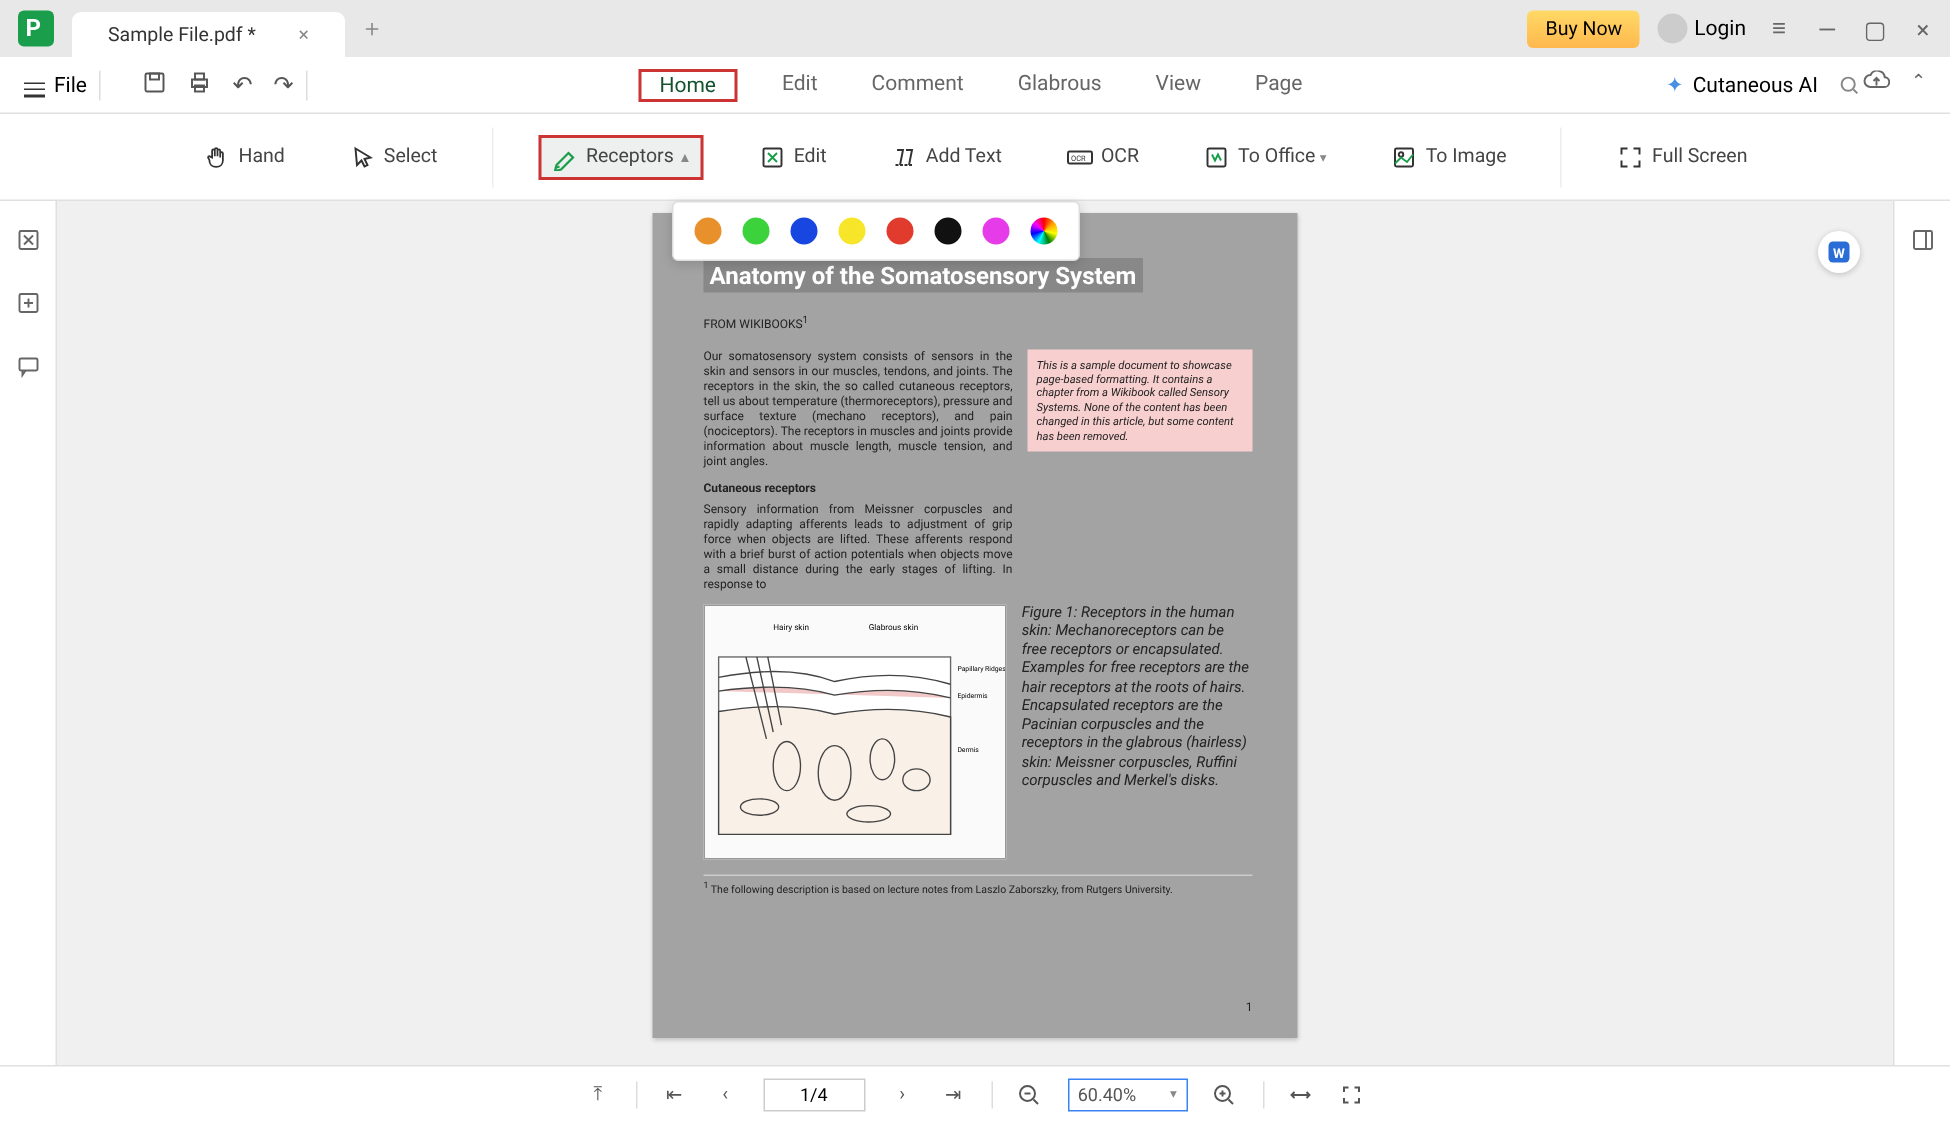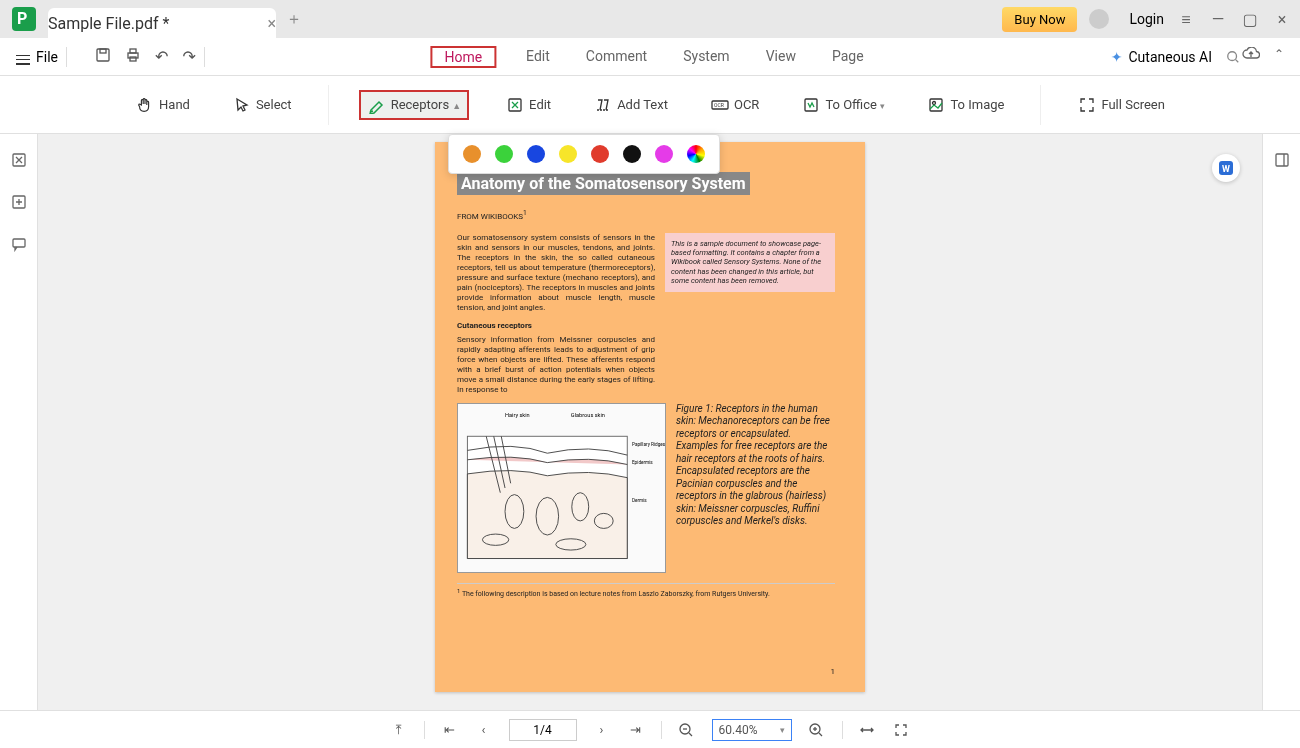--- a/index.html
+++ b/index.html
@@ -1,65 +1,65 @@
 <!DOCTYPE html>
 <html><head>
 <meta charset="utf-8">
 <style>
 * { margin:0; padding:0; box-sizing:border-box; font-family:-apple-system,BlinkMacSystemFont,"Segoe UI",Roboto,sans-serif; }
 body { width:1300px; height:748px; background:#f0f0f0; overflow:hidden; position:relative; }
 
 .titlebar { height:38px; background:#e8e8e8; display:flex; align-items:center; position:relative; }
 .logo { width:24px; height:24px; margin:0 12px; background:#1a9e4b; border-radius:4px; position:relative; }
 .logo::before { content:"P"; color:#fff; font-weight:bold; position:absolute; left:5px; top:2px; }
-.tab { background:#fff; height:30px; margin-top:8px; border-radius:6px 6px 0 0; display:flex; align-items:center; padding:0 0; font-size:16px; color:#333; width:228px; justify-content:space-between; }
+.tab { background:#fff; height:30px; margin-top:8px; border-radius:6px 6px 0 0; display:flex; align-items:center; padding:0 24px; font-size:13px; color:#333; width:182px; justify-content:space-between; }
 .tab-close { cursor:pointer; color:#888; }
 .tab-add { margin-left:10px; color:#888; font-size:16px; cursor:pointer; }
 .titlebar-right { position:absolute; right:8px; display:flex; align-items:center; gap:12px; }
 .buy-now { background:linear-gradient(#ffd966,#ffb84d); padding:5px 12px; border-radius:4px; font-size:13px; cursor:pointer; }
-.login { display:flex; align-items:center; gap:20px; cursor:pointer; font-size:14px;justify-content:center; }
+.login { display:flex; align-items:center; gap:4px; cursor:pointer; font-size:14px;justify-content:center; }
 .login-avatar { width:20px; height:20px; border-radius:50%; background:#ccc; }
 .win-btn { width:20px; height:20px; display:flex; align-items:center; justify-content:center; cursor:pointer; color:#666; }
 
 .menubar { height:38px; background:#fff; border-bottom:1px solid #e0e0e0; display:flex; align-items:center; padding:0 16px; position:relative; }
 .file-menu { display:flex; align-items:flex-end; gap:6px; font-size:14px; cursor:pointer; }
 .hamburger { width:14px; height:10px; display:flex; flex-direction:column; justify-content:space-between; }
 .hamburger span { height:1.5px; background:#333; }
 .quick-actions { display:flex; gap:14px; margin-left:20px; color:#555; }
 .quick-actions > * { cursor:pointer; }
 .divider { width:1px; height:20px; background:#ddd; margin:0 8px; }
 .main-tabs { position:absolute; left:50%; transform:translateX(-50%); display:flex; gap:24px; font-size:14px; color:#666; }
 .main-tab { cursor:pointer; padding:2px 6px; }
-.main-tab.active { color:#be185d; border:2px solid #cc3333; padding:1px 12px; }
+.main-tab.active { color:#14532d; border:2px solid #cc3333; padding:1px 12px; }
 .ai-brand { position:absolute; right:60px; display:flex; align-items:center; gap:6px; font-size:14px; cursor:pointer; }
 .ai-star { color:#4a90e2; }
 .cloud-icons { position:absolute; right:20px; display:flex; gap:14px; color:#666; top:9px; }
 
 .ribbon { height:58px; background:#fff; border-bottom:1px solid #e0e0e0; display:flex; align-items:center; justify-content:center; gap:30px; position:relative; }
 .ribbon-item { display:flex; flex-direction:row; align-items:center; gap:4px; font-size:13px; color:#444; cursor:pointer; padding:4px 6px; }
 .ribbon-item.highlighted { border:2px solid #cc3333; background:#eef0ef; }
 .ribbon-item .dropdown-arrow { font-size:9px; color:#888; margin-left:3px; }
 .ribbon-icon { width:20px; height:18px; display:flex; align-items:center; justify-content:center; }
 .rib-divider { width:1px; height:40px; background:#eee; }
 
 .color-picker { position:absolute; top:134px; left:448px; background:#fff; border:1px solid #ddd; border-radius:4px; box-shadow:0 2px 8px rgba(0,0,0,0.15); padding:10px 14px; display:flex; gap:14px; z-index:100; }
 .color-swatch { width:18px; height:18px; border-radius:50%; cursor:pointer; }
 .color-swatch.rainbow { background:conic-gradient(red,orange,yellow,green,cyan,blue,magenta,red); }
 
 .workspace { position:absolute; top:134px; left:38px; right:38px; bottom:38px; background:#f0f0f0; overflow:hidden; }
 .left-rail { position:absolute; top:134px; left:0; width:38px; background:#fff; height:calc(100% - 172px); border-right:1px solid #e0e0e0; display:flex; flex-direction:column; align-items:center; padding-top:18px; gap:26px; color:#666; }
 .left-rail > * { cursor:pointer; }
 .right-rail { position:absolute; top:134px; right:0; width:38px; background:#fff; height:calc(100% - 172px); border-left:1px solid #e0e0e0; display:flex; flex-direction:column; align-items:center; padding-top:18px; color:#666; }
 
-.page { position:absolute; left:50%; transform:translateX(-50%); top:8px; width:430px; height:550px; background:#fdba74; box-shadow:0 1px 3px rgba(0,0,0,0.2); padding:30px 30px 20px 22px; font-size:8px; color:#222; }
+.page { position:absolute; left:50%; transform:translateX(-50%); top:8px; width:430px; height:550px; background:#a3a3a3; box-shadow:0 1px 3px rgba(0,0,0,0.2); padding:30px 30px 20px 34px; font-size:8px; color:#222; }
 .doc-title { font-size:16px; font-weight:bold; background:#888; color:#fff; padding:2px 4px; display:inline-block; }
 .doc-sub { font-size:8px; margin-top:14px; font-variant:small-caps; }
 .doc-cols { display:flex; gap:10px; margin-top:12px; }
 .doc-left { flex:1; text-align:justify; line-height:1.25; }
-.doc-note { width:170px; background:#f8cfcf; padding:6px; font-style:italic; font-size:7.5px; line-height:1.25; height:fit-content; }
+.doc-note { width:150px; background:#f8cfcf; padding:6px; font-style:italic; font-size:7.5px; line-height:1.25; height:fit-content; }
 .doc-h { font-weight:bold; margin-top:8px; margin-bottom:4px; }
 .doc-fig-row { display:flex; gap:10px; margin-top:8px; }
 .doc-fig { flex:1.3; height:170px; border:1px solid #999; background:#fafafa; position:relative; }
 .doc-fig-cap { flex:1; font-size:10px; line-height:1.25; font-style:italic; }
 .doc-foot { font-size:7px; margin-top:10px; border-top:.5px solid #ccc; padding-top:4px; }
 .doc-pagenum { position:absolute; bottom:16px; right:30px; font-size:8px; }
 
 .float-badge { position:absolute; top:154px; right:60px; width:28px; height:28px; border-radius:50%; background:#fff; box-shadow:0 1px 4px rgba(0,0,0,0.2); display:flex; align-items:center; justify-content:center; color:#2b6dd6; font-size:11px; cursor:pointer; }
 
 .statusbar { position:absolute; bottom:0; left:0; right:0; height:38px; background:#fff; border-top:1px solid #e0e0e0; display:flex; align-items:center; justify-content:center; gap:16px; font-size:13px; color:#555; }
@@ -118,21 +118,21 @@
         </svg>
       </span>
     <span>↶</span>
     <span>↷</span>
   </div>
   <div class="divider"></div>
   <div class="main-tabs">
     <span class="main-tab active">Home</span>
     <span class="main-tab">Edit</span>
     <span class="main-tab">Comment</span>
-    <span class="main-tab">System</span>
+    <span class="main-tab">Glabrous</span>
     <span class="main-tab">View</span>
     <span class="main-tab">Page</span>
   </div>
   <div class="ai-brand">
     <span class="ai-star">✦</span>
     <span>Cutaneous AI</span>
     <span style="margin-left:8px;color:#888;">
       <svg width="14" height="14" viewBox="0 0 16 16" fill="none" stroke="#888" stroke-width="1.5">
           <circle cx="7" cy="7" r="5"></circle>
           <line x1="11" y1="11" x2="14" y2="14"></line>

